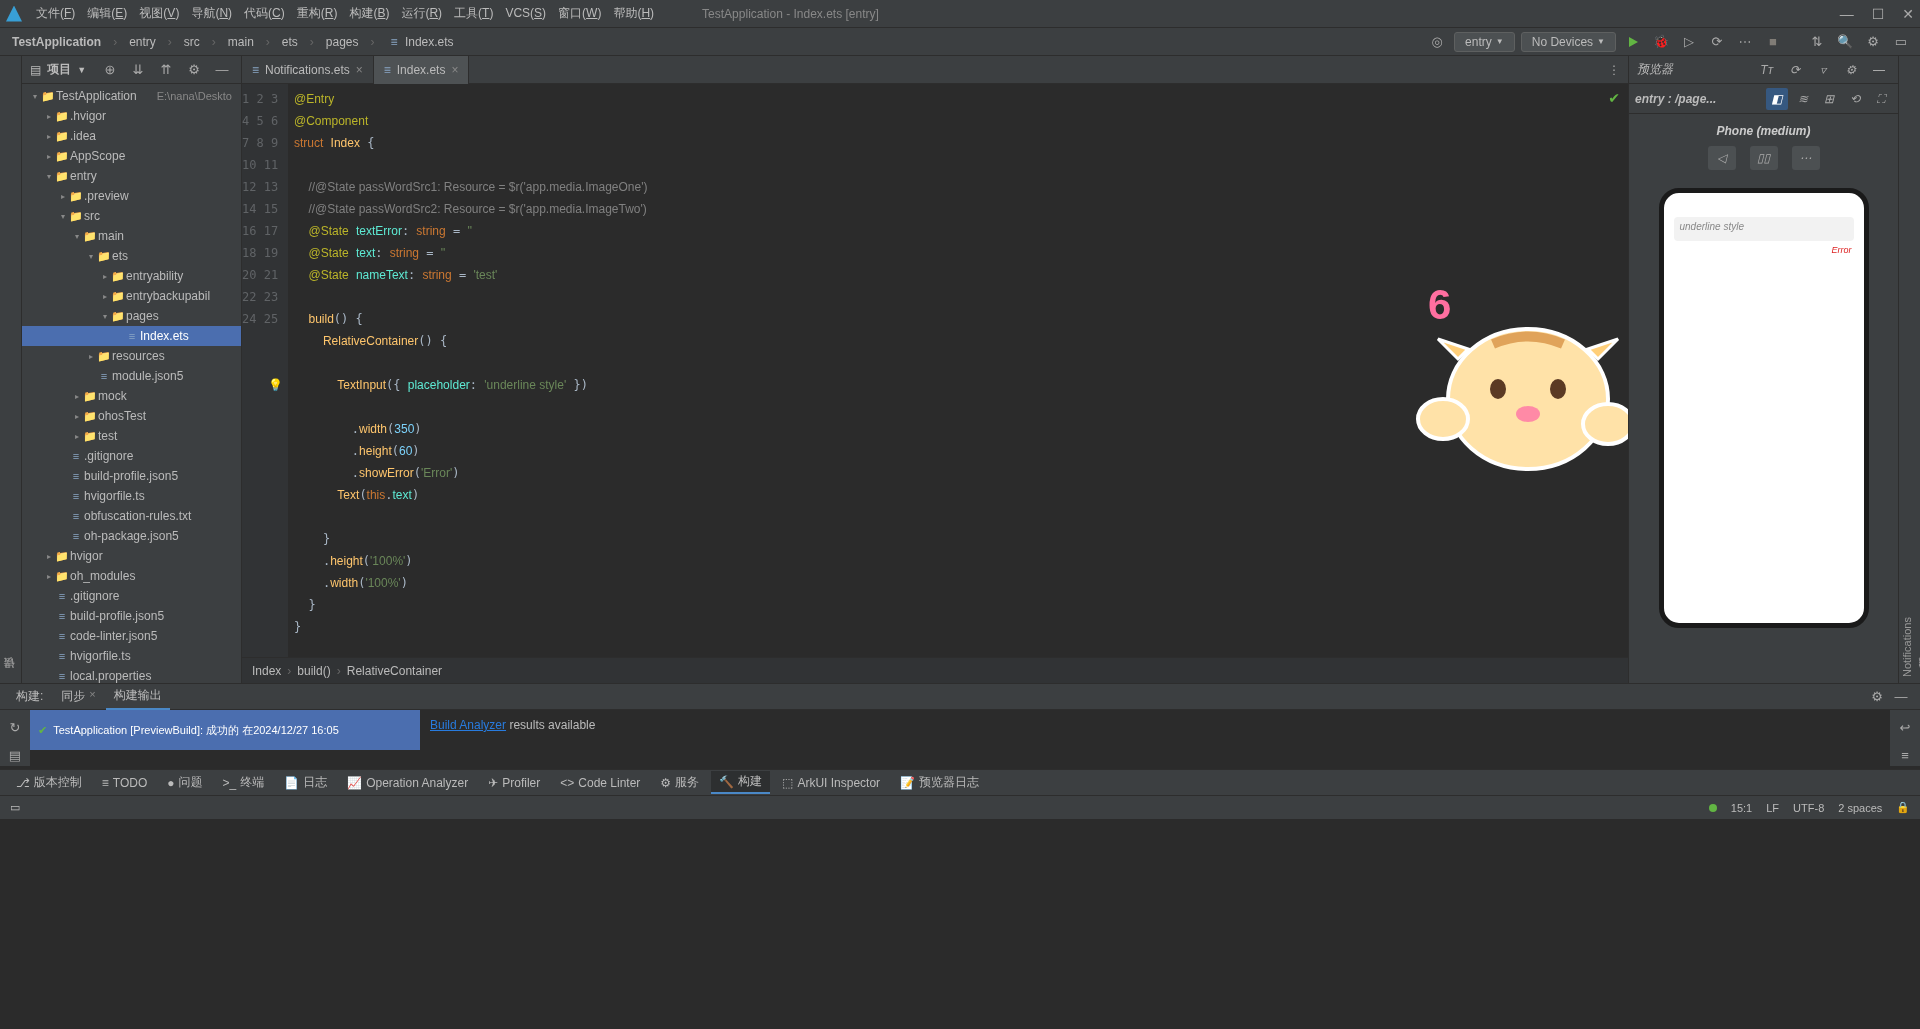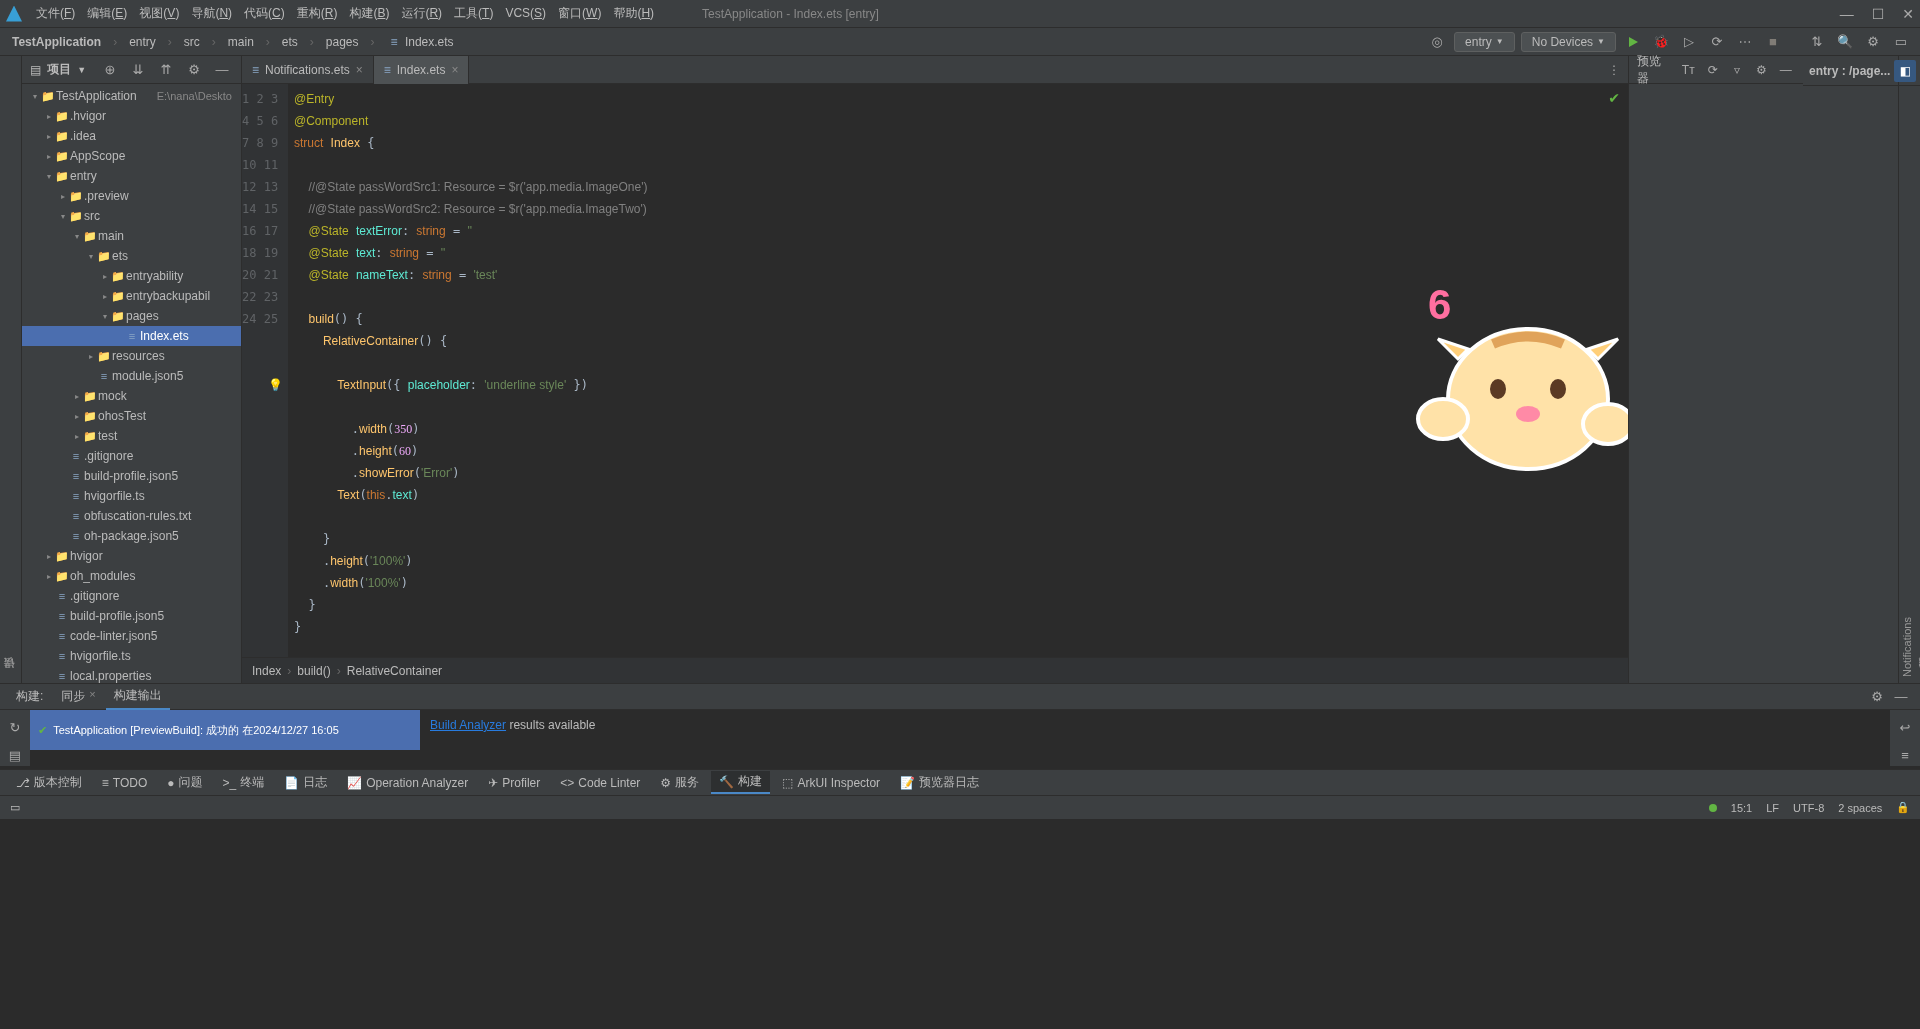--- a/index.html
+++ b/index.html
@@ -61,43 +61,43 @@
 .tabsrow .more { margin-left: auto; padding: 0 8px; cursor: pointer; color: #aaa; }
 .editor-body { flex: 1; display: flex; position: relative; overflow: hidden; }
 .gutter { width: 46px; background: #313335; color: #606366; text-align: left; padding: 4px 8px 4px 0; font: 12px/22px "Consolas", monospace; }
 .code-wrap { flex: 1; position: relative; }
 .code { padding: 4px 6px; font: 12px/22px "Consolas", monospace; white-space: pre; color: #a9b7c6; }
 .c-kw { color: #cc7832; }
 .c-ann { color: #bbb529; }
 .c-str { color: #6a8759; }
 .c-name { color: #ffc66d; }
 .c-comm { color: #808080; }
-.c-num { color: #f0abfc; font-family: Liberation Serif, serif; }
+.c-num { color: #7dd3fc; }
 .c-prop { color: #5eead4; }
 .bulb { position: absolute; left: -20px; color: #ffc66d; }
 .check { position: absolute; top: 6px; right: 8px; color: #62b543; font-size: 14px; }
 .overlay-sticker { position: absolute; top: 195px; right: 0; width: 230px; height: 210px; pointer-events: none; }
 .overlay-arrow { position: absolute; top: 8px; left: 140px; right: 0; height: 2px; }
 .overlay-arrow svg { position: absolute; top: -190px; left: 0; width: 830px; height: 260px; overflow: visible; }
 .editor-breadcrumb { height: 26px; background: #313335; display: flex; align-items: center; padding: 0 10px; gap: 6px; border-top: 1px solid #2d2d2d; font-size: 12px; color: #bbb; }
 
-.preview-panel { width: 270px; background: #3c3f41; border-left: 1px solid #2d2d2d; display: flex; flex-direction: row; position:relative; }
+.preview-panel { width: 270px; background: #3c3f41; border-left: 1px solid #2d2d2d; display: flex; flex-direction: column; position:relative;font-style:italic; }
 .preview-header { height: 28px; display: flex; align-items: center; padding: 0 8px; border-bottom: 1px solid #2d2d2d; gap: 6px; }
 .preview-title { font-size: 12px; }
 .preview-row2 { height: 30px; display: flex; align-items: center; padding: 0 6px; gap: 4px; border-bottom: 1px solid #2d2d2d; }
 .preview-entry { flex: 1; font-weight: bold; overflow: hidden; text-overflow: ellipsis; white-space: nowrap; }
 .sq-btn { width: 22px; height: 22px; display: inline-flex; align-items: center; justify-content: center; cursor: pointer; color: #aaa; border-radius: 2px; font-size: 12px; }
 .sq-btn.blue { background: #365880; color: #fff; }
 .preview-body { flex: 1; display: flex; flex-direction: column; align-items: center; padding: 10px 4px; position: relative; }
 .phone-label { color: #ccc; font-weight: bold; margin-bottom: 8px; }
 .phone-nav { display: flex; gap: 14px; margin-bottom: 10px; }
 .pnav { width: 28px; height: 24px; background: #4c5052; border-radius: 3px; display: inline-flex; align-items: center; justify-content: center; cursor: pointer; color: #aaa; }
-.phone { width: 210px; height: 440px; background: #fff; border: 5px solid #1a1a1a; border-radius: 20px; padding: 20px 6px; position: relative; }
+.phone { width: 210px; height: 440px; background: #fff; border: 5px solid #1a1a1a; border-radius: 20px; padding: 20px 6px; position: relative; margin-top: 8px; }
 .ph-input { margin: 4px; height: 24px; background: #f2f2f2; border-radius: 4px; padding: 4px 6px; color: #888; font-size: 10px; }
-.ph-error { margin: 0 6px; color: #d22; font-size: 9px; }
+.ph-error { margin: 0 6px; color: #d22; font-size: 9px; text-align: right; }
 
 .right-rail { width: 22px; background: #3c3f41; border-left: 1px solid #2d2d2d; writing-mode: vertical-lr; font-size: 11px; color: #999; }
 
 
 .build-panel { height: 86px; background: #2b2b2b; border-top: 1px solid #2d2d2d; }
 .build-tabs { height: 26px; background: #3c3f41; display: flex; align-items: center; padding: 0 8px; gap: 2px; border-bottom: 1px solid #2d2d2d; }
 .btab { padding: 4px 8px; cursor: pointer; display: inline-flex; align-items: flex-start; gap: 4px; }
 .btab.active { border-bottom: 2px solid #4a88c7; }
 .btab .close { color: #888; font-size: 11px; }
 .build-body { display: flex; }

